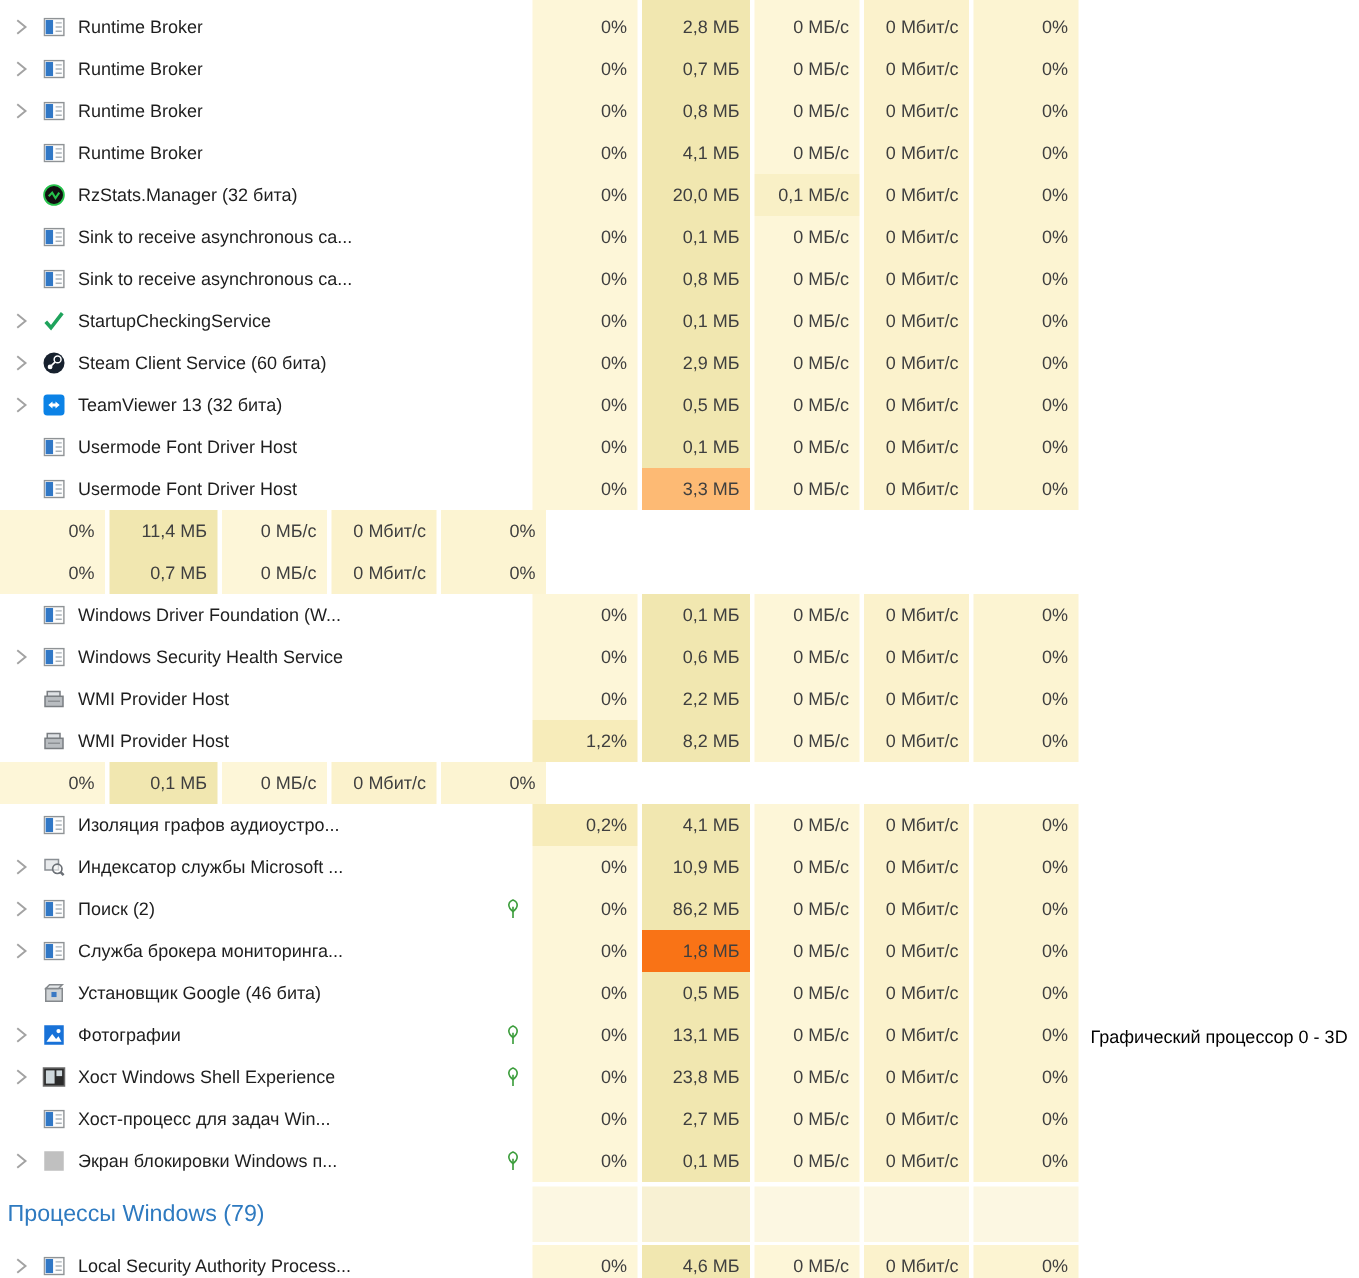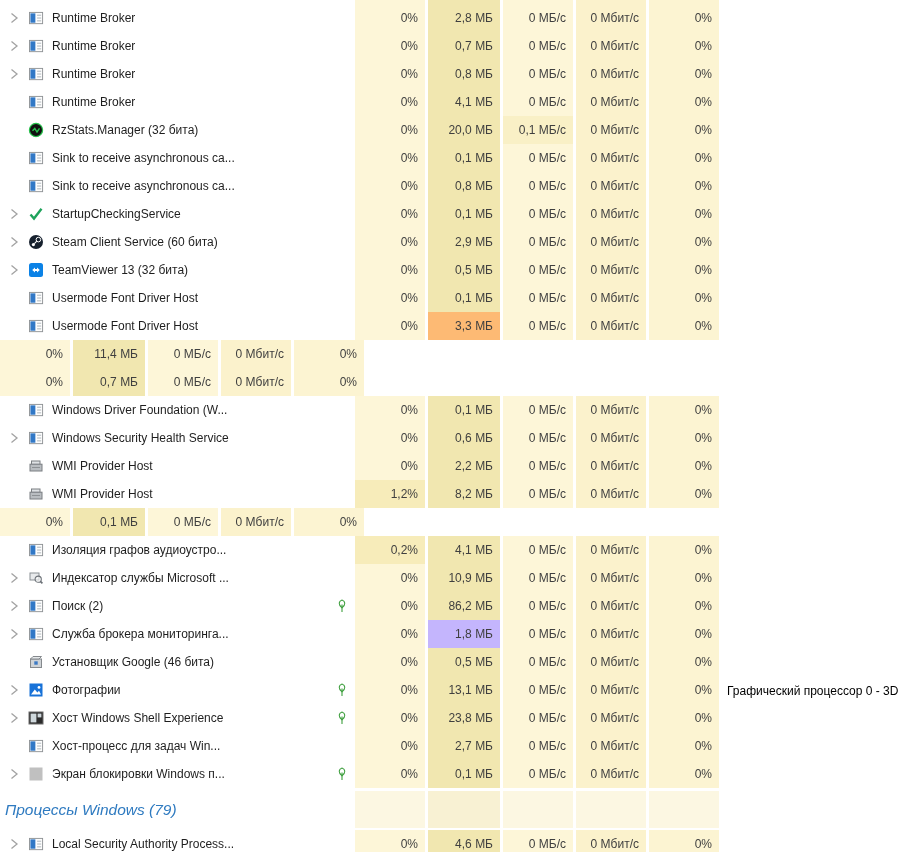--- a/index.html
+++ b/index.html
@@ -25,21 +25,21 @@
   .cell{
     box-sizing:border-box;text-align:right;font-size:12px;color:#3f3f3f;
     line-height:28px;padding-right:7px;margin-left:3px;white-space:nowrap;overflow:hidden;
   }
   .row.strip .cell{line-height:4px;}
   .cell.cpu{width:70px;min-width:70px;margin-left:0;}
   .cell.mem{width:72px;min-width:72px;}
   .cell.disk{width:70px;min-width:70px;}
   .cell.net{width:70px;min-width:70px;}
   .cell.gpu{width:70px;min-width:70px;}
-  .section-row{display:flex;height:37px;margin-top:3px;margin-bottom:2px;font-style:italic;}
+  .section-row{display:flex;height:37px;margin-top:3px;margin-bottom:2px;}
   .section-row .name-cell{align-items:center;}
   .section-label{font-size:15.5px;padding-left:5px;white-space:nowrap;}
   .section-row .cell{line-height:37px;}
   .tooltip{
     position:absolute;left:727px;top:684px;font-size:12px;color:#000000;
     background:#ffffff;white-space:nowrap;
   }
 </style>
 </head>
 <body>
@@ -491,21 +491,21 @@
             <rect x="0.5" y="1.5" width="14" height="12" fill="#fdfdfd" stroke="#8f9396"></rect>
             <rect x="1.5" y="2.5" width="5.3" height="10" fill="#3178c6"></rect>
             <line x1="8.6" y1="4.5" x2="13" y2="4.5" stroke="#aab2b8"></line>
             <line x1="8.6" y1="7.5" x2="13" y2="7.5" stroke="#aab2b8"></line>
             <line x1="8.6" y1="10.5" x2="13" y2="10.5" stroke="#aab2b8"></line>
           </svg>
         </span>
         <span class="pname">Служба брокера мониторинга...</span>
       </div>
       <div class="cell cpu" style="background: rgb(253, 246, 216);">0%</div>
-      <div class="cell mem" style="background: #c4b5fd;">1,8 МБ</div>
+      <div class="cell mem" style="background: #f97316;">1,8 МБ</div>
       <div class="cell disk" style="background: rgb(253, 246, 216);">0 МБ/с</div>
       <div class="cell net" style="background: rgb(251, 242, 204);">0 Мбит/с</div>
       <div class="cell gpu" style="background: rgb(252, 244, 210);">0%</div>
     </div>
     <div class="row">
       <div class="name-cell">
         <span class="chev-slot"></span>
         <span class="icon-slot">
           <svg width="16" height="16" viewBox="0 0 16 16">
             <rect x="2.5" y="5" width="11" height="8.5" fill="#cfd3d6" stroke="#85898d"></rect>

